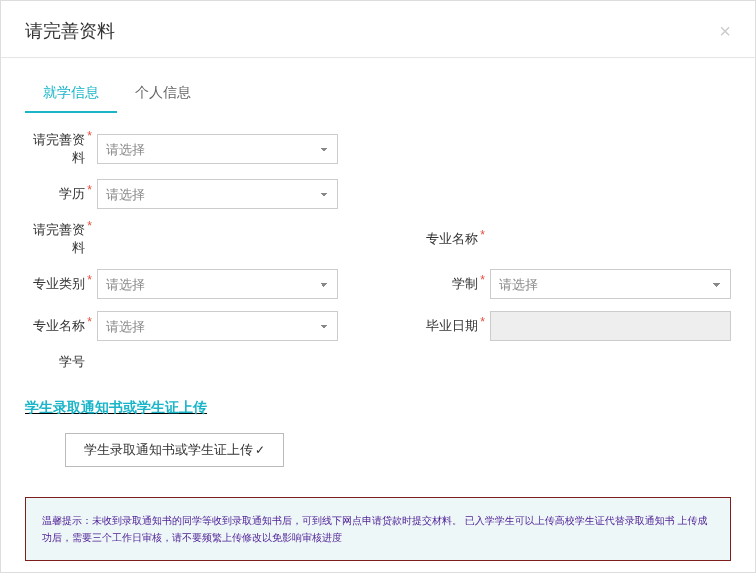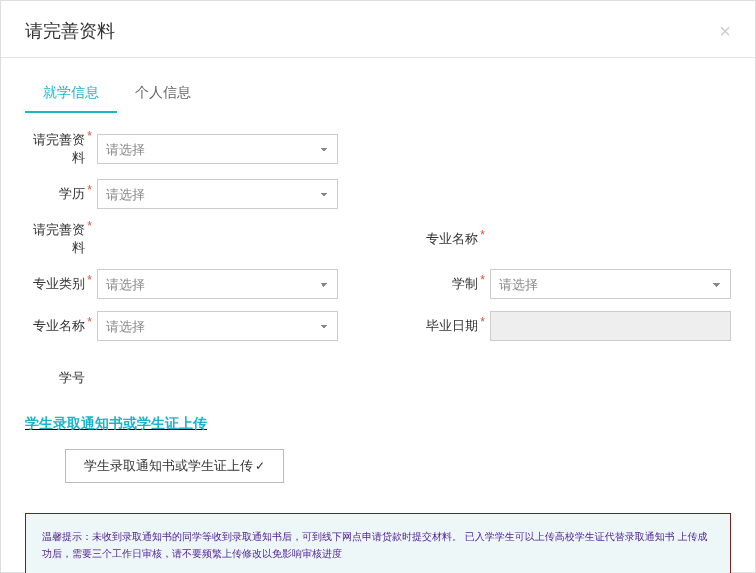--- a/index.html
+++ b/index.html
@@ -158,21 +158,20 @@
       margin-top: 30px;
       background: #eef7f8;
       border: 1px solid #7f1d1d;
       padding: 14px 16px;
       font-size: 10px;
       color: #4c1d95;
       line-height: 1.7;
     }
     .label-wide {
       width: 60px;
-      margin-top: 16px;
     }
   </style>
 </head>
 <body>
 
 <div class="modal">
   <div class="modal-header">
     <h3 class="modal-title">请完善资料</h3>
     <button class="close-btn">×</button>
   </div>

